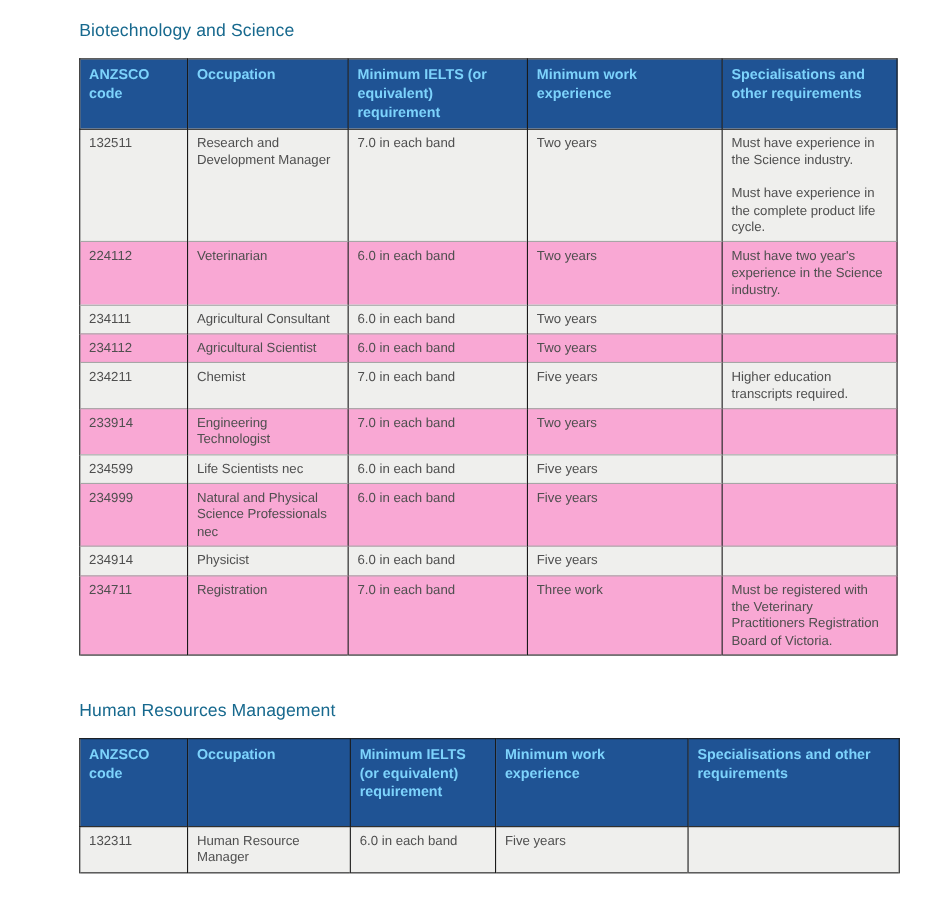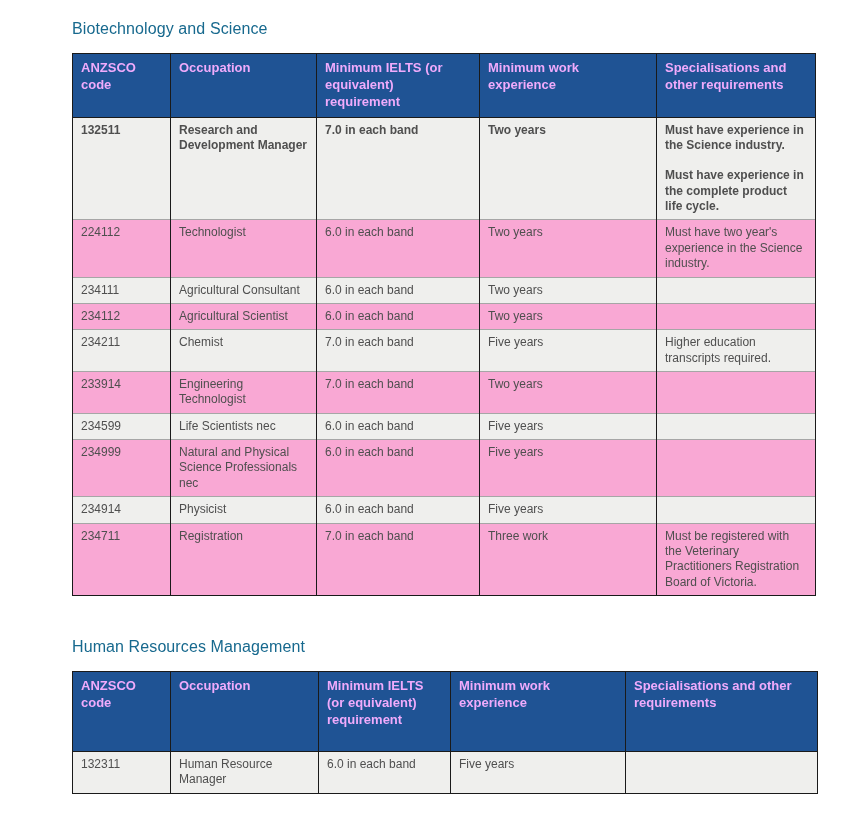--- a/index.html
+++ b/index.html
@@ -28,21 +28,21 @@
   table.data-table {
     border-collapse: collapse;
     table-layout: fixed;
     border: 1px solid #1a1a1a;
   }
   table.t1 { width: 743px; }
   table.t2 { width: 745px; }
 
   table.data-table th {
     background: #1F5394;
-    color: #f0abfc;
+    color: #7dd3fc;
     font-size: 13px;
     font-weight: bold;
     text-align: left;
     vertical-align: top;
     padding: 6px 8px;
     border: 1px solid #1a1a1a;
     line-height: 1.3;
   }
   table.data-table td {
     font-size: 12px;
@@ -54,21 +54,21 @@
     border-left: 1px solid #1a1a1a;
     border-right: 1px solid #1a1a1a;
     border-top: 1px solid #a6a6a6;
     word-wrap: break-word;
   }
   table.data-table tbody tr { background: #f9a8d4; }
   table.data-table tbody tr:nth-child(odd) { background: #efefed; }
 
   
   table.t1 thead tr { height: 44px; }
-  table.t1 tbody tr:nth-child(1)  { height: 96px; font-weight: bold; }
+  table.t1 tbody tr:nth-child(1)  { height: 96px; }
   table.t1 tbody tr:nth-child(2)  { height: 54px; }
   table.t1 tbody tr:nth-child(5)  { height: 39px; margin-left: 21px; }
   table.t1 tbody tr:nth-child(6)  { height: 39px; }
   table.t1 tbody tr:nth-child(8)  { height: 53px; }
   table.t1 tbody tr:nth-child(11) { height: 67px; }
   table.t2 thead tr { height: 80px; }
   table.t2 tbody tr { height: 40px; }
 
   td.specialisations-cell p {
     margin: 0 0 15px 0;
@@ -118,21 +118,21 @@
             <td>Research and Development Manager</td>
             <td>7.0 in each band</td>
             <td>Two years</td>
             <td class="specialisations-cell">
               <p>Must have experience in the Science industry.</p>
               <p>Must have experience in the complete product life cycle.</p>
             </td>
           </tr>
           <tr>
             <td>224112</td>
-            <td>Technologist</td>
+            <td>Veterinarian</td>
             <td>6.0 in each band</td>
             <td>Two years</td>
             <td class="specialisations-cell">
               <p>Must have two year's experience in the Science industry.</p>
             </td>
           </tr>
           <tr>
             <td>234111</td>
             <td>Agricultural Consultant</td>
             <td>6.0 in each band</td>

